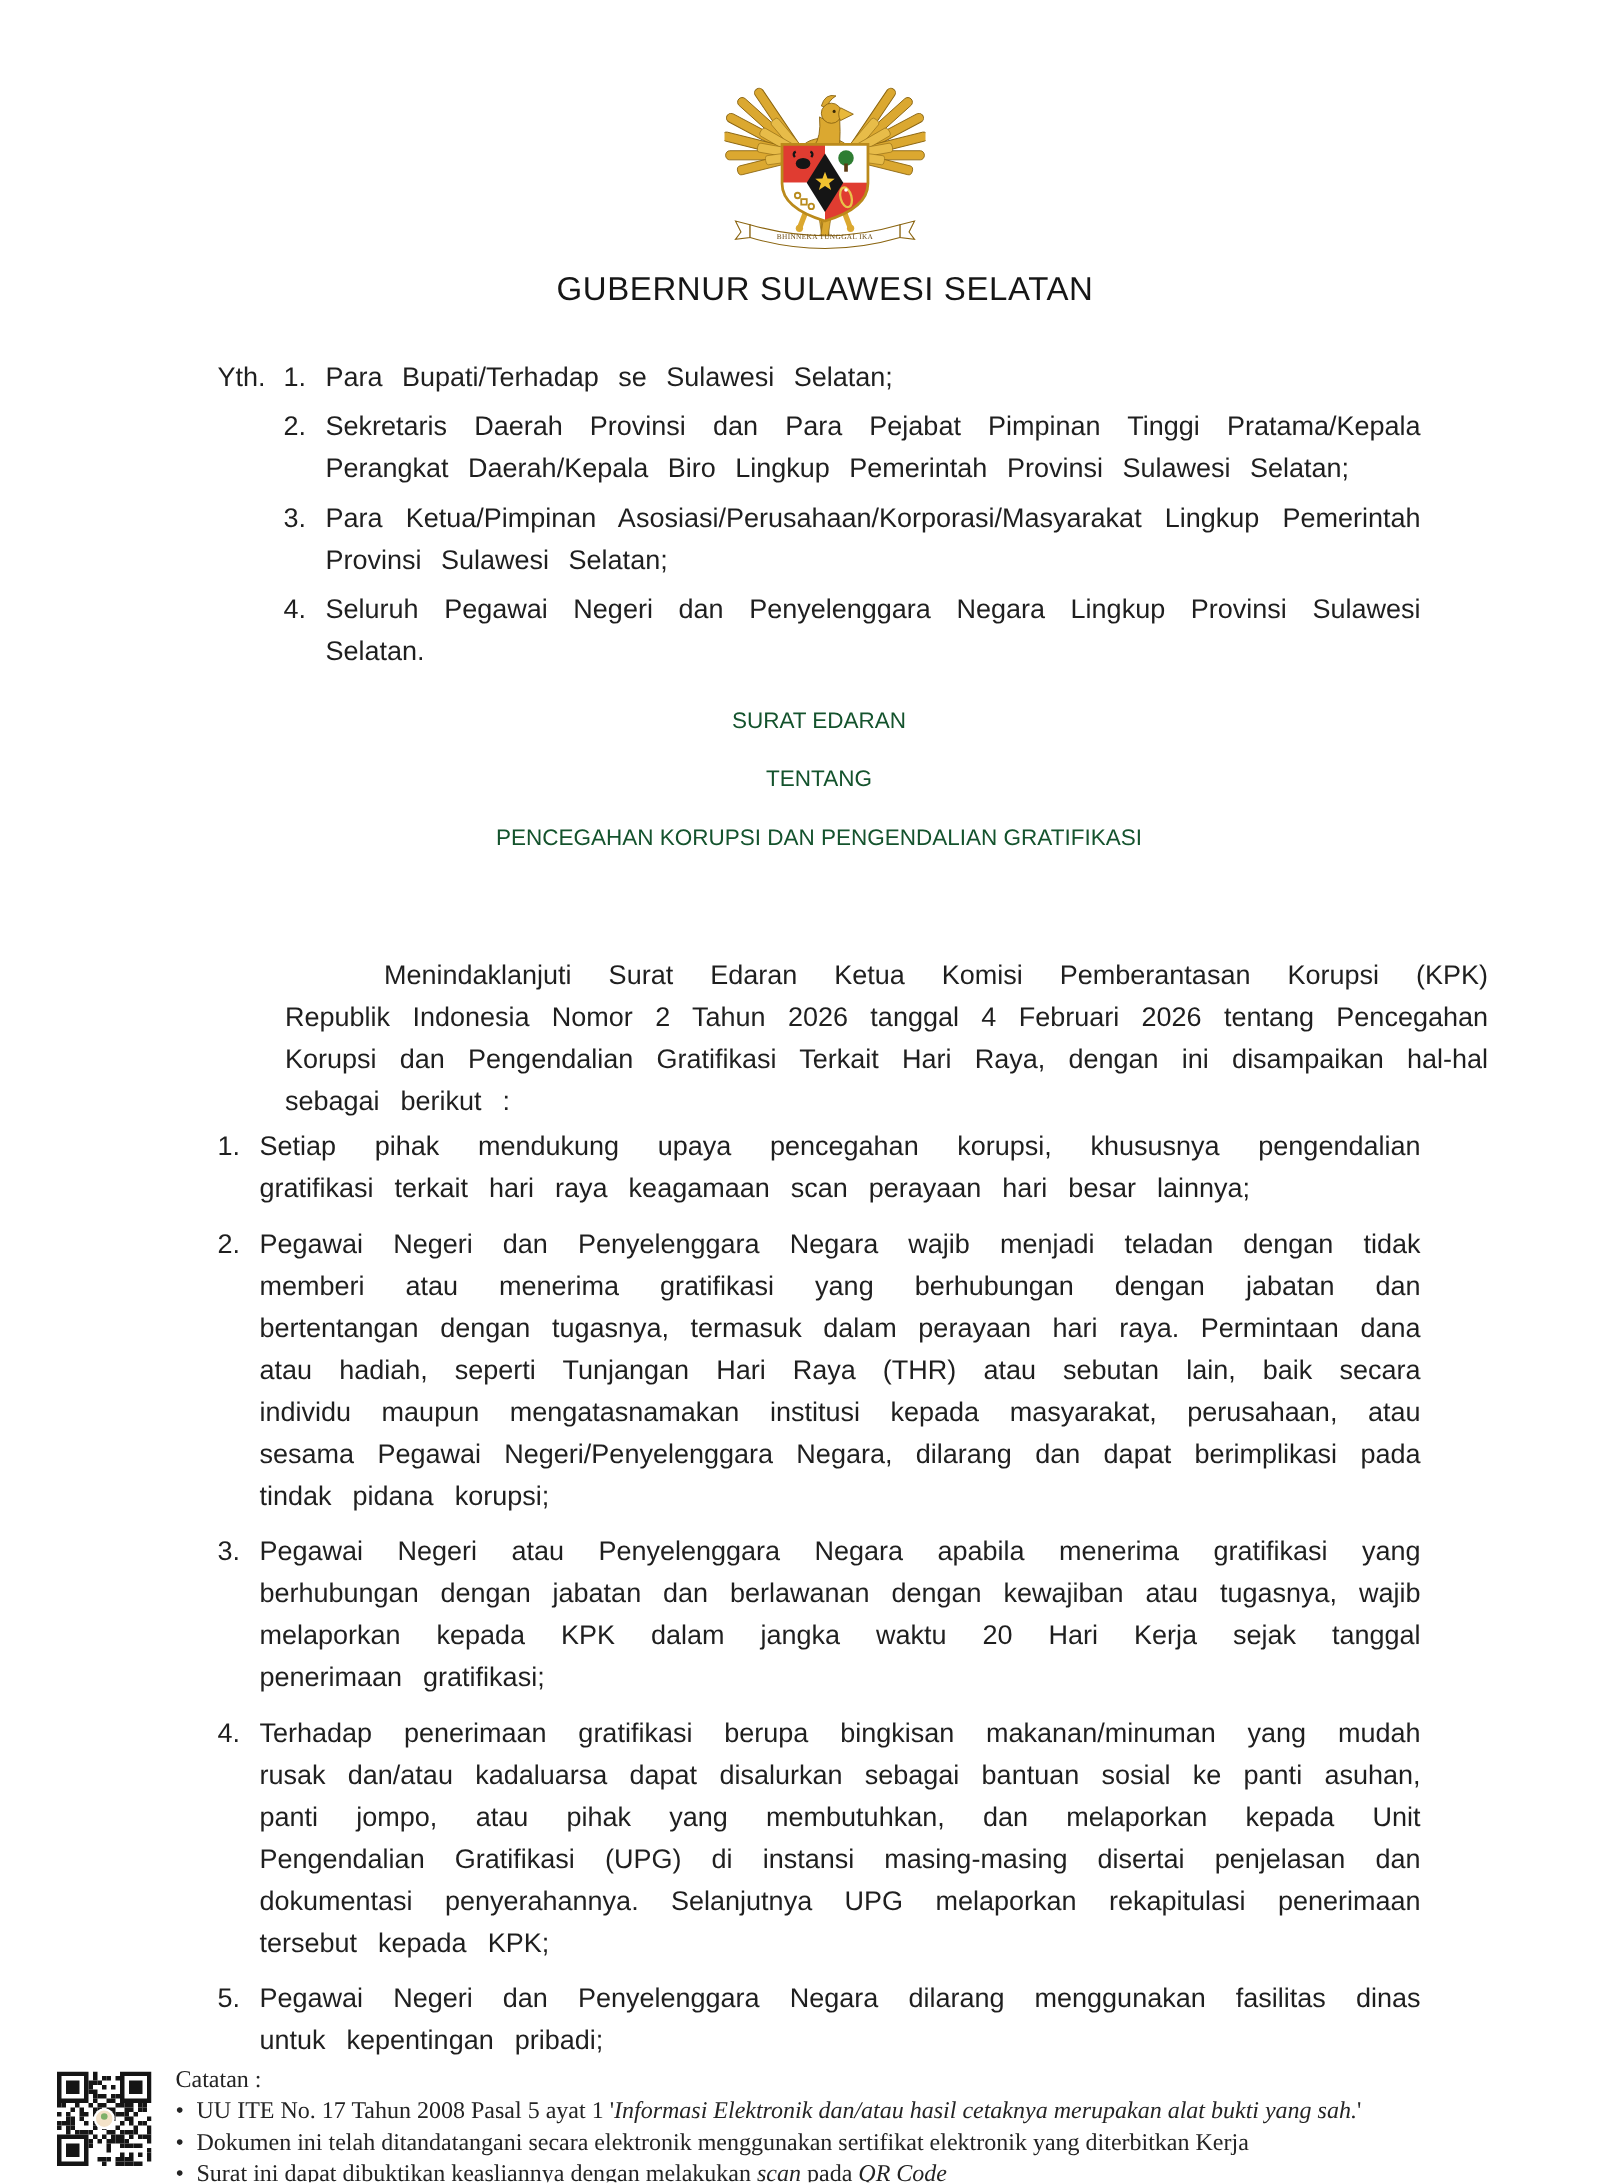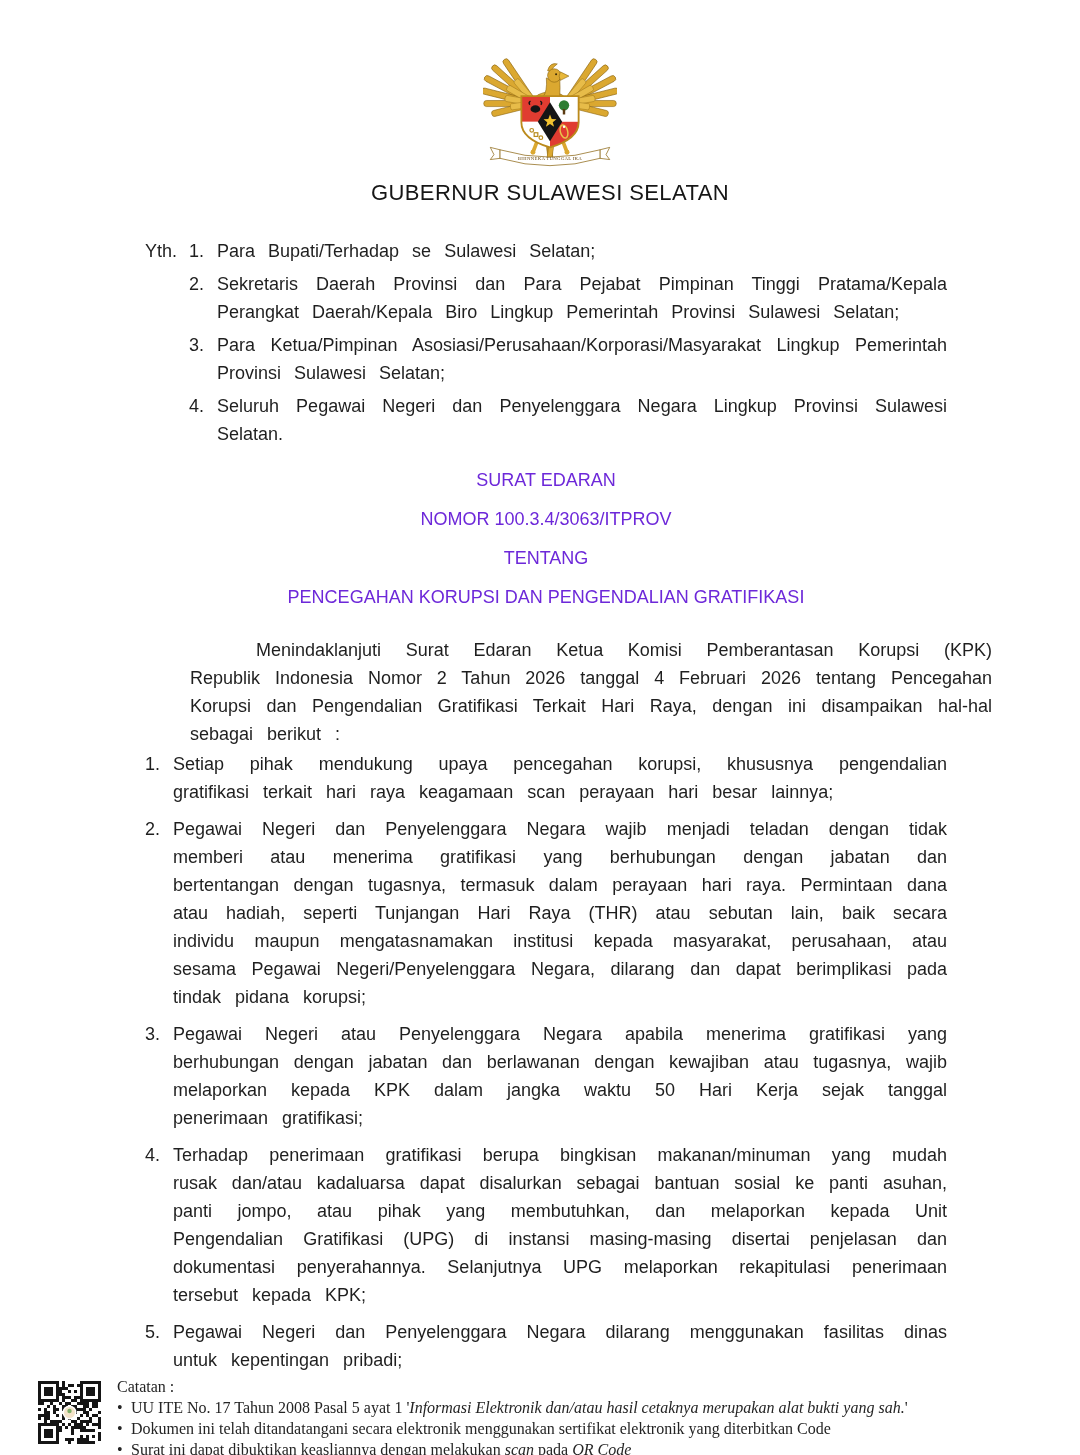--- a/index.html
+++ b/index.html
@@ -29,22 +29,22 @@
     display:flex;
     font-size:18px; line-height:28px;
   }
   .yth-label { width:44px; flex:0 0 44px; }
   .recipient-list { flex:1; }
   .recipient-item { display:flex; margin-bottom:5px; }
   .recipient-item .num { width:28px; flex:0 0 28px; }
   .recipient-item .txt { flex:1; text-align:justify; word-spacing:8px; }
   .doc-heading {
     position:absolute; top:467px; left:145px; width:802px;
-    text-align:center; font-size:18px; line-height:27px;
-    color:#6d28d9;
+    text-align:center; font-size:15px; line-height:27px;
+    color:#14532d;
   }
   .doc-heading .hline { margin-bottom:12px; }
   .doc-heading .hline-last { margin-bottom:0; }
   .intro {
     position:absolute; top:636px; left:145px; width:802px;
     font-size:18px; line-height:28px;
     text-align:justify; text-indent:66px;
     word-spacing:9px;
     margin-left:45px;
   }
@@ -191,39 +191,38 @@
       </div>
       <div class="recipient-item">
         <span class="num">4.</span>
         <span class="txt">Seluruh Pegawai Negeri dan Penyelenggara Negara Lingkup Provinsi Sulawesi Selatan.</span>
       </div>
     </div>
   </div>
 
   <div class="doc-heading">
     <div class="hline">SURAT EDARAN</div>
-    <div class="hline">NOMOR 100.3.4/3063/ITPROV</div>
     <div class="hline">TENTANG</div>
     <div class="hline-last">PENCEGAHAN KORUPSI DAN PENGENDALIAN GRATIFIKASI</div>
   </div>
 
   <p class="intro">Menindaklanjuti Surat Edaran Ketua Komisi Pemberantasan Korupsi (KPK) Republik Indonesia Nomor 2 Tahun 2026 tanggal 4 Februari 2026 tentang Pencegahan Korupsi dan Pengendalian Gratifikasi Terkait Hari Raya, dengan ini disampaikan hal-hal sebagai berikut :</p>
 
   <div class="points">
     <div class="point-item">
       <span class="num">1.</span>
       <span class="txt">Setiap pihak mendukung upaya pencegahan korupsi, khususnya pengendalian gratifikasi terkait hari raya keagamaan scan perayaan hari besar lainnya;</span>
     </div>
     <div class="point-item">
       <span class="num">2.</span>
       <span class="txt">Pegawai Negeri dan Penyelenggara Negara wajib menjadi teladan dengan tidak memberi atau menerima gratifikasi yang berhubungan dengan jabatan dan bertentangan dengan tugasnya, termasuk dalam perayaan hari raya. Permintaan dana atau hadiah, seperti Tunjangan Hari Raya (THR) atau sebutan lain, baik secara individu maupun mengatasnamakan institusi kepada masyarakat, perusahaan, atau sesama Pegawai Negeri/Penyelenggara Negara, dilarang dan dapat berimplikasi pada tindak pidana korupsi;</span>
     </div>
     <div class="point-item">
       <span class="num">3.</span>
-      <span class="txt">Pegawai Negeri atau Penyelenggara Negara apabila menerima gratifikasi yang berhubungan dengan jabatan dan berlawanan dengan kewajiban atau tugasnya, wajib melaporkan kepada KPK dalam jangka waktu 50 Hari Kerja sejak tanggal penerimaan gratifikasi;</span>
+      <span class="txt">Pegawai Negeri atau Penyelenggara Negara apabila menerima gratifikasi yang berhubungan dengan jabatan dan berlawanan dengan kewajiban atau tugasnya, wajib melaporkan kepada KPK dalam jangka waktu 20 Hari Kerja sejak tanggal penerimaan gratifikasi;</span>
     </div>
     <div class="point-item">
       <span class="num">4.</span>
       <span class="txt">Terhadap penerimaan gratifikasi berupa bingkisan makanan/minuman yang mudah rusak dan/atau kadaluarsa dapat disalurkan sebagai bantuan sosial ke panti asuhan, panti jompo, atau pihak yang membutuhkan, dan melaporkan kepada Unit Pengendalian Gratifikasi (UPG) di instansi masing-masing disertai penjelasan dan dokumentasi penyerahannya. Selanjutnya UPG melaporkan rekapitulasi penerimaan tersebut kepada KPK;</span>
     </div>
     <div class="point-item">
       <span class="num">5.</span>
       <span class="txt">Pegawai Negeri dan Penyelenggara Negara dilarang menggunakan fasilitas dinas untuk kepentingan pribadi;</span>
     </div>
   </div>
@@ -379,21 +378,21 @@
         <circle cx="31.5" cy="31.5" r="7" fill="#ffffff"></circle>
         <circle cx="31.5" cy="31.5" r="5.5" fill="#f3e2c8"></circle>
         <circle cx="31.5" cy="30" r="2.2" fill="#7fb069"></circle>
       </svg>
     <div class="notes">
       <div class="note-line">Catatan :</div>
       <div class="note-line">
         <span class="bullet">•</span><span>UU ITE No. 17 Tahun 2008 Pasal 5 ayat 1 '</span><span class="i">Informasi Elektronik dan/atau hasil cetaknya merupakan alat bukti yang sah.</span><span>'</span>
       </div>
       <div class="note-line">
-        <span class="bullet">•</span><span>Dokumen ini telah ditandatangani secara elektronik menggunakan </span><span class="b">sertifikat elektronik</span><span> yang diterbitkan </span><span class="b">Code</span>
+        <span class="bullet">•</span><span>Dokumen ini telah ditandatangani secara elektronik menggunakan </span><span class="b">sertifikat elektronik</span><span> yang diterbitkan </span><span class="b">Kerja</span>
       </div>
       <div class="note-line">
         <span class="bullet">•</span><span>Surat ini dapat dibuktikan keasliannya dengan melakukan </span><span class="i">scan</span><span> pada </span><span class="i">QR Code</span>
       </div>
     </div>
   </div>
 
 </div>
 
 </body></html>

